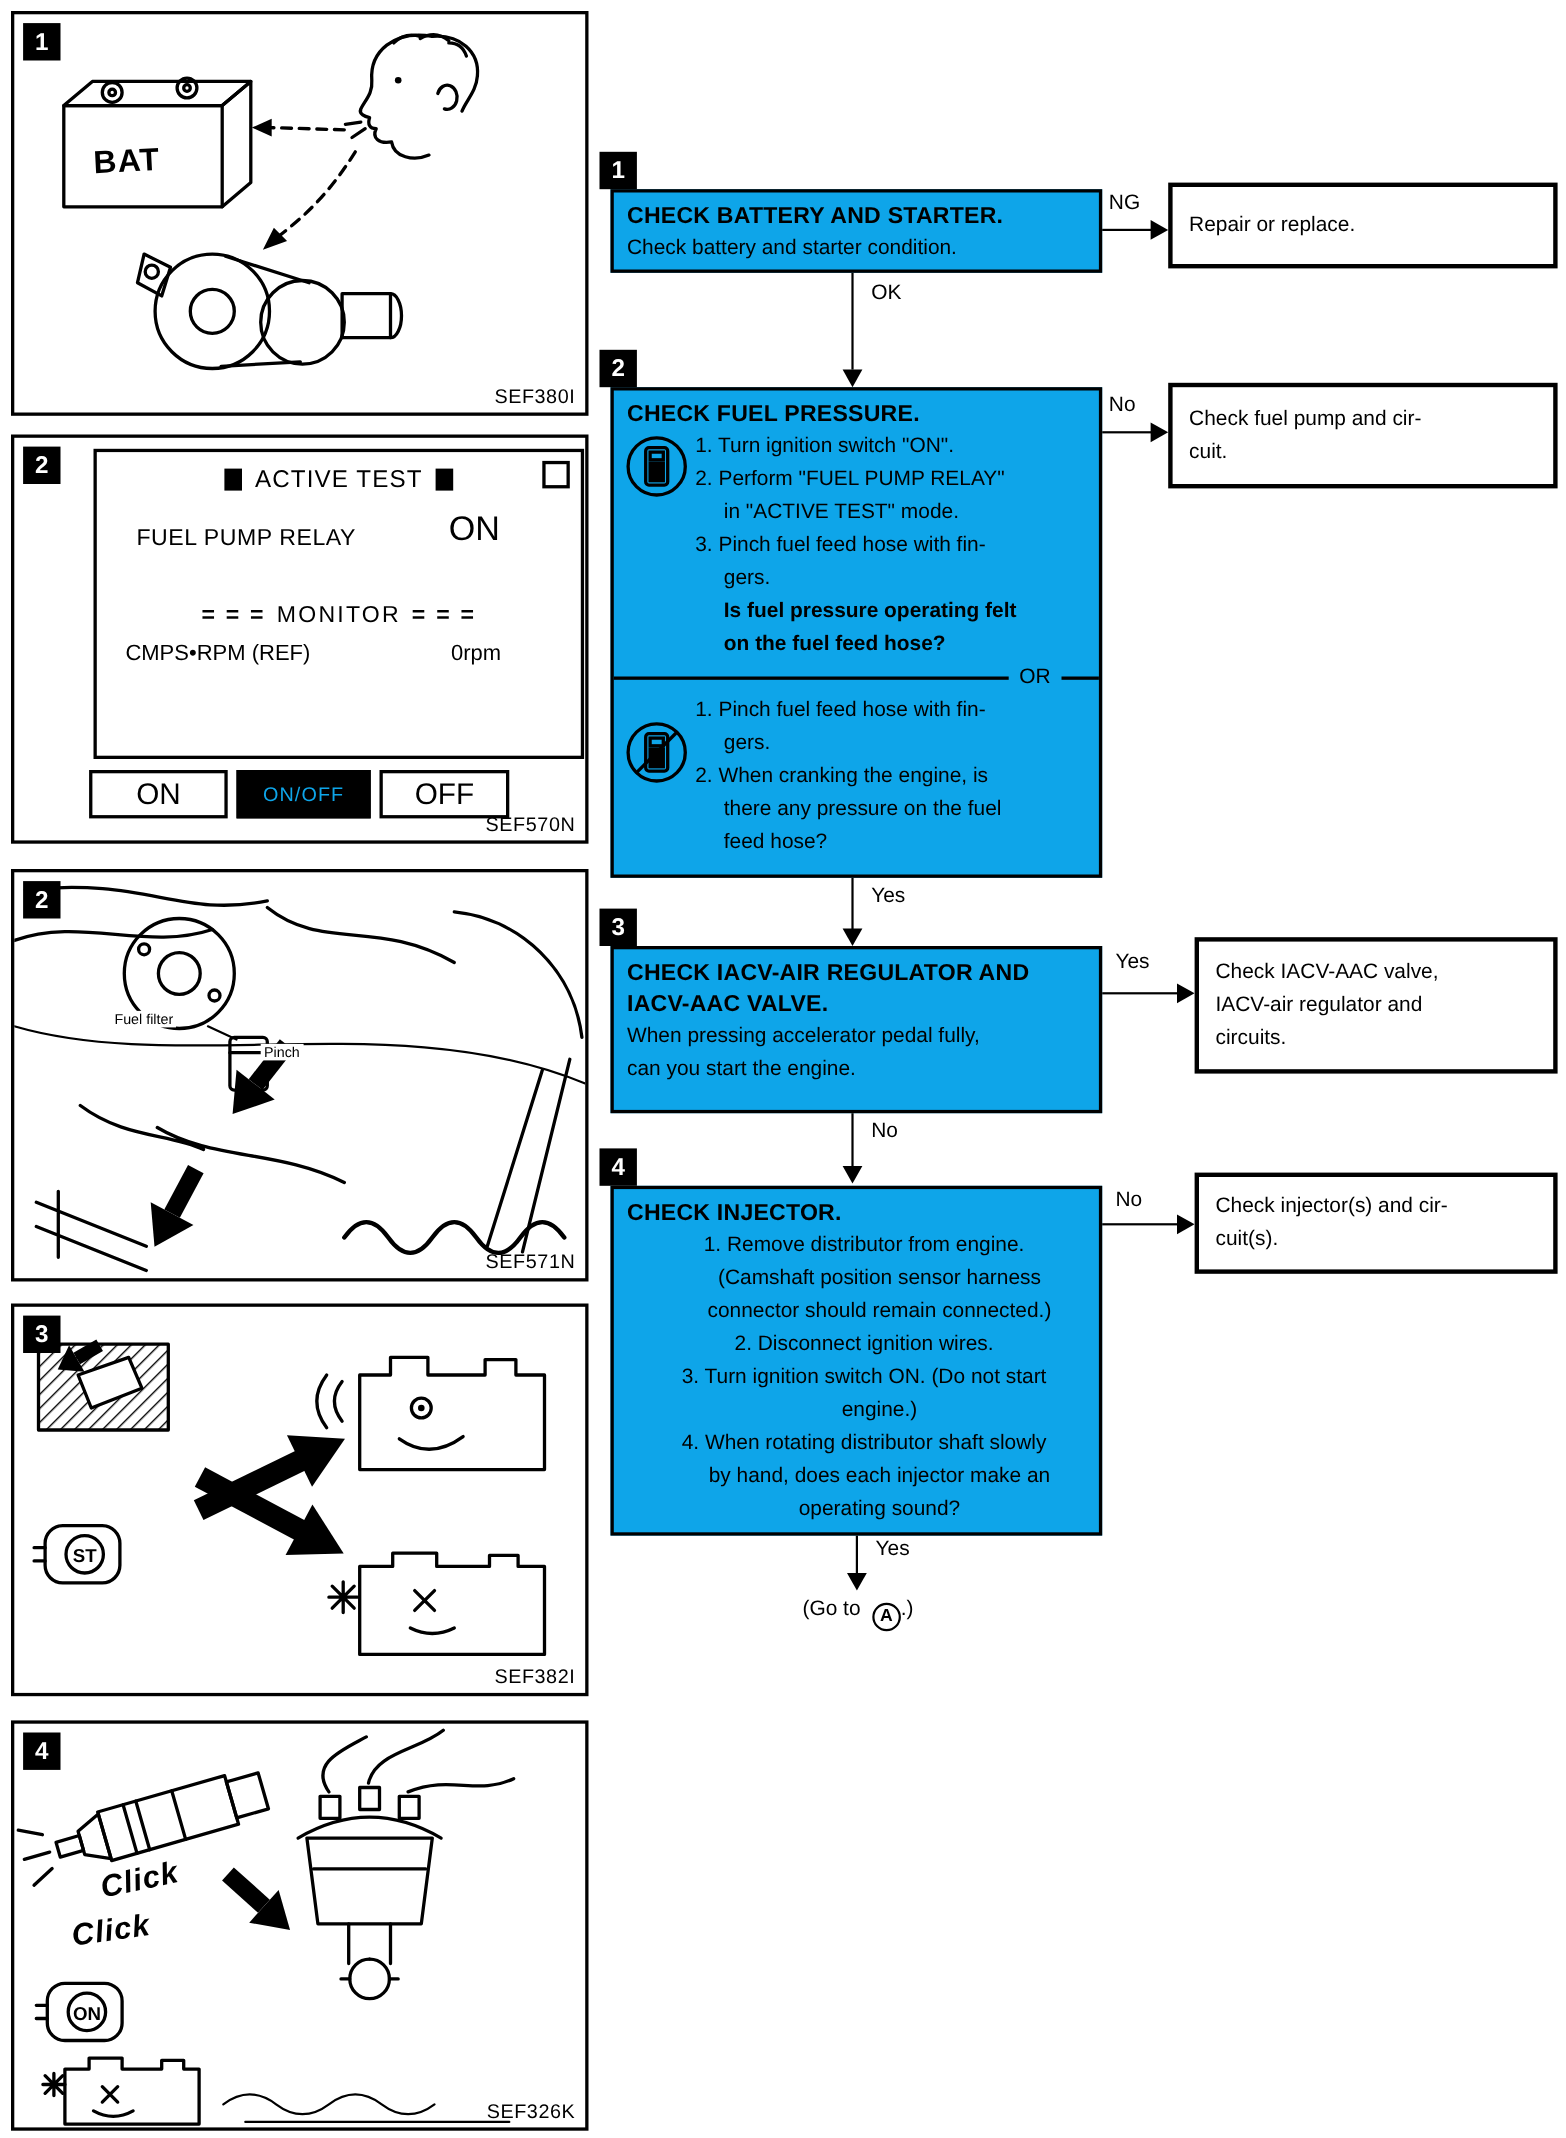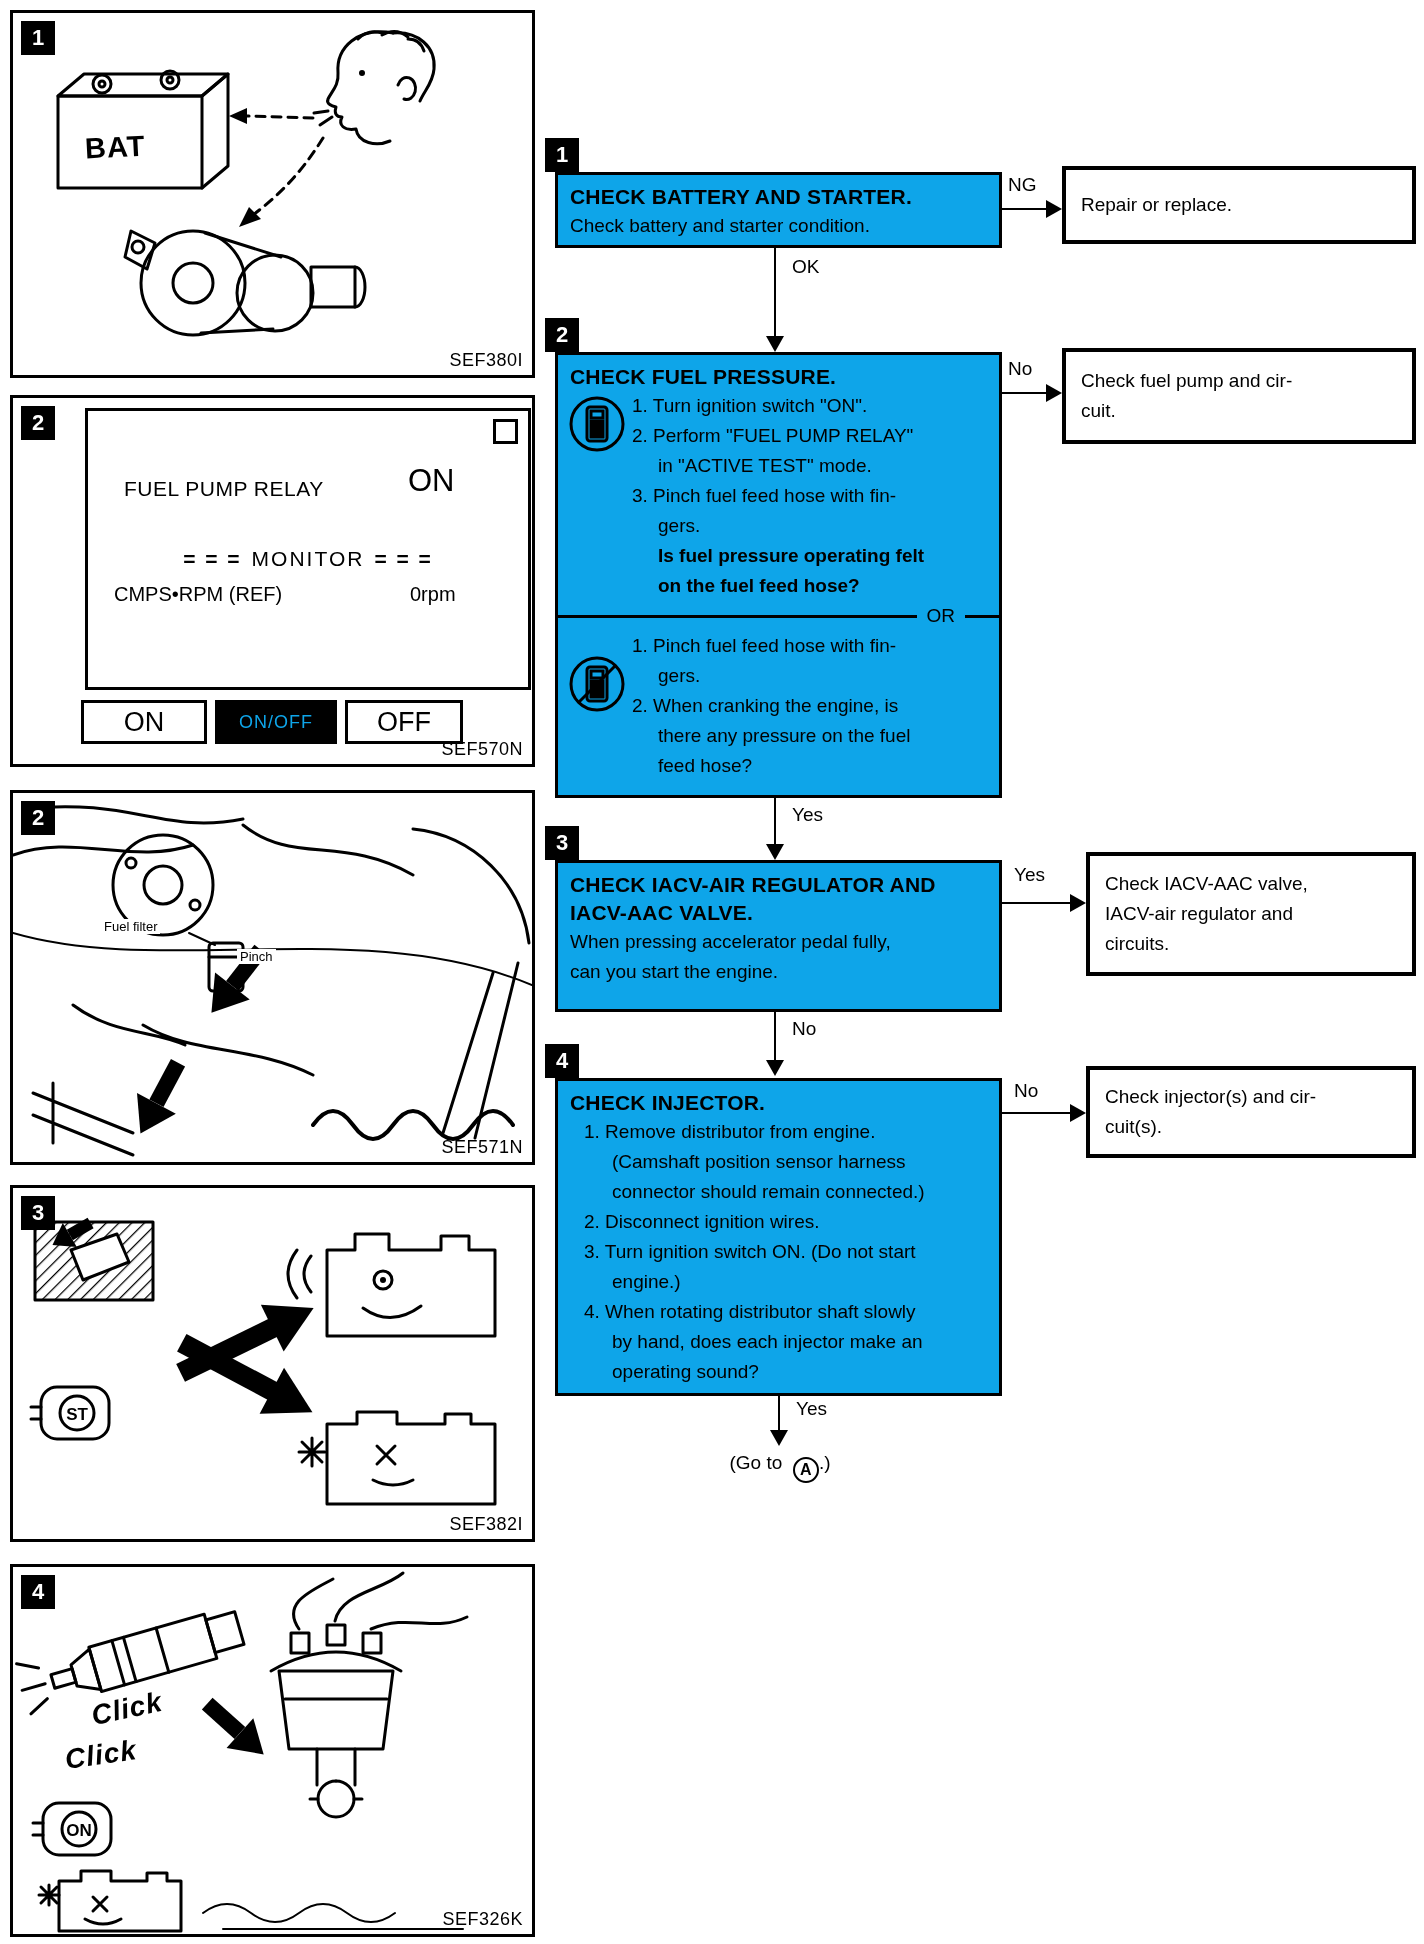--- a/index.html
+++ b/index.html
@@ -20,21 +20,21 @@
           display:flex; flex-direction:column; justify-content:center; }
   .lbl { position:absolute; font-size:19px; }
   .vline { position:absolute; width:2px; background:#000; }
   .hline { position:absolute; height:2px; background:#000; }
   .ah-d { position:absolute; width:0; height:0; border-left:9px solid transparent; border-right:9px solid transparent; border-top:16px solid #000; }
   .ah-r { position:absolute; width:0; height:0; border-top:9px solid transparent; border-bottom:9px solid transparent; border-left:16px solid #000; }
 
   .ln  { padding-left:62px; }
   .ln.c { padding-left:88px; }
   .ln.q { font-weight:700; }
-  .ln4 { padding-left:14px; }
+  .ln4 { padding-left:14px;text-align:center; }
   .ln4.c { padding-left:42px; }
   .ordiv { display:flex; align-items:center; margin:1px -12px 1px -12px; height:28px; }
   .ordiv .seg { height:3px; background:#000; }
   .ordiv .seg.l { flex:1; }
   .ordiv .seg.r { width:34px; }
   .ordiv .ortx { padding:0 10px; font-size:19px; }
   .cicon { position:absolute; left:10px; }
 
   
   .screen { position:absolute; left:72px; top:10px; width:446px; height:282px; border:3px solid #000; background:#fff; }
@@ -108,20 +108,25 @@
         </g>
       </g>
     </svg>
     <div class="batlbl" style="left:72px; top:118px;">BAT</div>
     <div class="sef">SEF380I</div>
   </div>
 
   <div class="panel" style="left:10px; top:395px; width:525px; height:372px;">
     <div class="badge" style="left:8px; top:8px;">2</div>
     <div class="screen">
+      <div class="scr-title">
+        <span class="sq"></span>
+        <span>ACTIVE TEST</span>
+        <span class="sq"></span>
+      </div>
       <div class="chk"></div>
       <div class="relay-l">FUEL PUMP RELAY</div>
       <div class="relay-v">ON</div>
       <div class="mon-row">
         <span>= = =</span>
         <span style="font-weight:400;">MONITOR</span>
         <span>= = =</span>
       </div>
       <div class="cmps-l">CMPS•RPM (REF)</div>
       <div class="cmps-v">0rpm</div>

